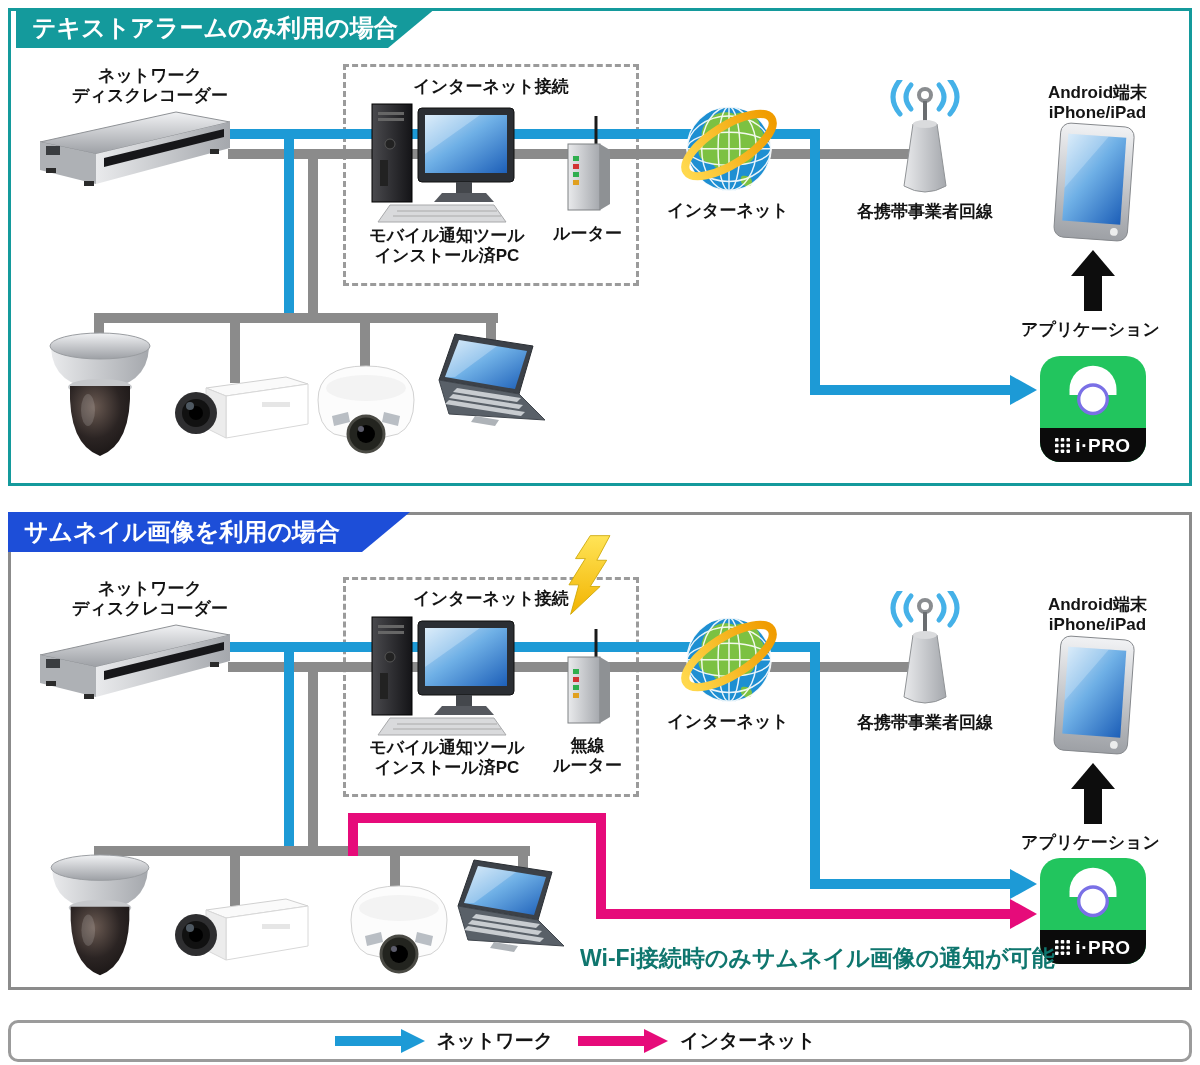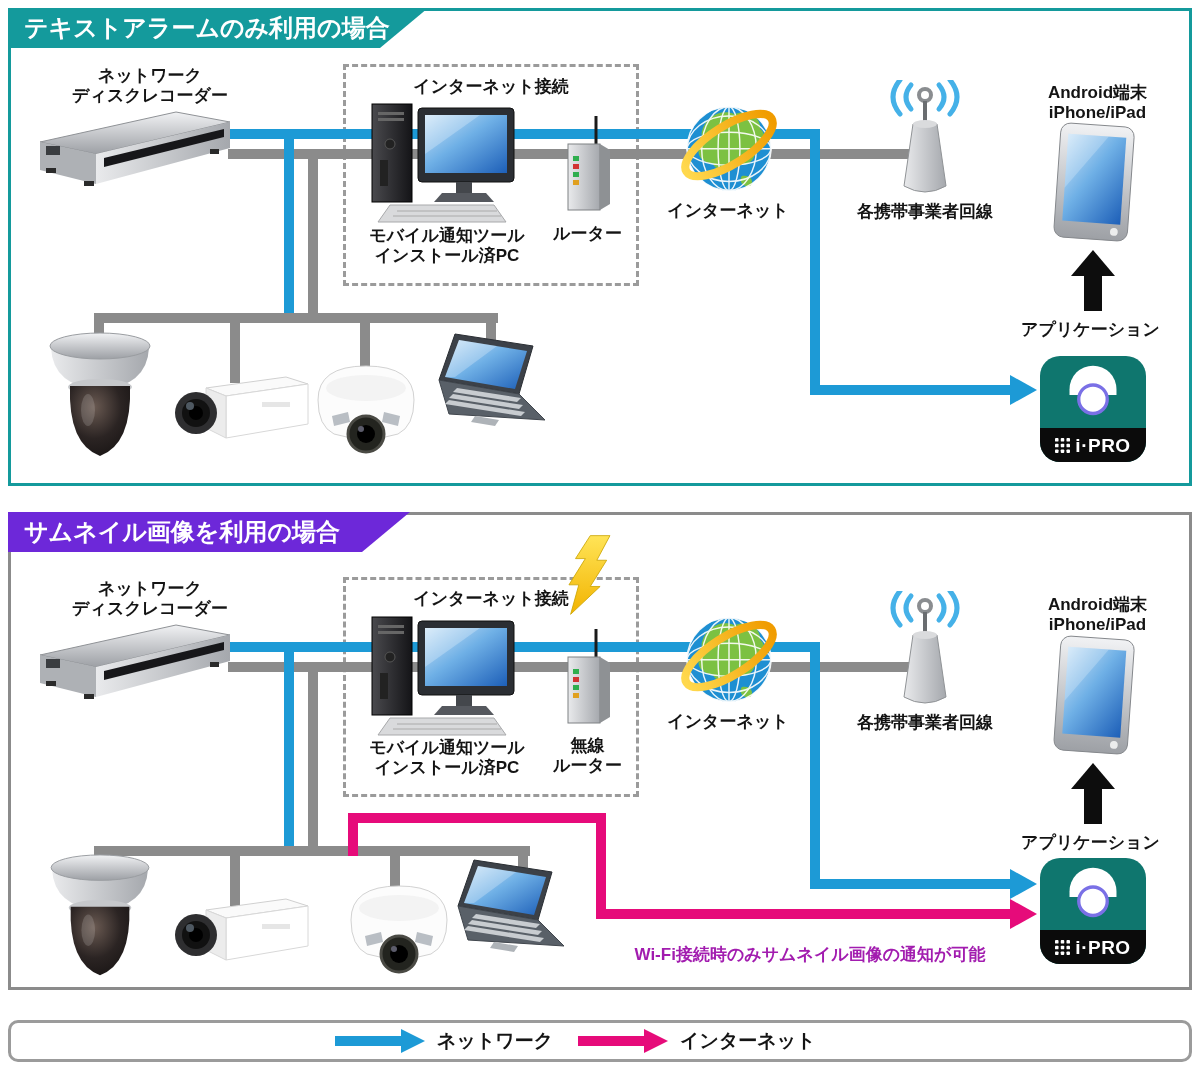--- a/index.html
+++ b/index.html
@@ -6,46 +6,46 @@
   html,body{background:#fff}
   body{font-family:"Liberation Sans","DejaVu Sans",sans-serif;color:#111}
   #stage{position:relative;width:1200px;height:1065px;background:#fff;overflow:hidden}
   .abs{position:absolute}
   .panel{position:absolute;left:8px;width:1184px;height:478px;background:#fff}
   .panel.teal{border:3px solid #149a9c}
   .panel.gray{border:3px solid #8b8b8b}
   .hdr{position:absolute;height:40px;color:#fff;font-weight:bold;font-size:24px;line-height:40px;
        padding-left:16px;clip-path:polygon(0 0,100% 0,calc(100% - 48px) 100%,0 100%);white-space:nowrap}
   .hdr.teal{background:#149a9c}
-  .hdr.gray{background:#6d28d9}
+  .hdr.gray{background:#1d4ed8}
   .lbl{position:absolute;font-weight:bold;color:#141414;text-align:center;white-space:pre-line;
        font-size:17px;line-height:1.18}
   .ln{position:absolute}
   .blue{background:#1d9ad6}
   .grayln{background:#8b8b8b}
   .pinkln{background:#e60b7a}
   .ah{position:absolute;width:0;height:0;border-top:15px solid transparent;border-bottom:15px solid transparent}
   .ah.b{border-left:27px solid #1d9ad6}
   .ah.p{border-left:27px solid #e60b7a}
   .ah.sm{border-top-width:12px;border-bottom-width:12px}
   .ah.sm.b{border-left-width:24px}
   .ah.sm.p{border-left-width:24px}
   .dashbox{position:absolute;border:3px dashed #9b9b9b;background:transparent}
   .uparrow{position:absolute;width:44px;height:62px}
   .uparrow .head{width:0;height:0;border-left:22px solid transparent;border-right:22px solid transparent;
                  border-bottom:26px solid #0d0d0d;margin:0 auto}
   .uparrow .stem{width:18px;height:36px;background:#0d0d0d;margin:-1px auto 0}
-  .appicon{position:absolute;width:106px;height:106px;border-radius:20px;background:#0f766e;overflow:hidden}
+  .appicon{position:absolute;width:106px;height:106px;border-radius:20px;background:#22c55e;overflow:hidden}
   .appicon .domewrap{display:block;margin:8px auto 0;width:62px;height:52px}
   .appicon .band{position:absolute;left:0;right:0;bottom:0;height:34px;background:#0b0b0b;
                  display:flex;align-items:center;justify-content:center;gap:5px}
   .appicon .logo{color:#fff;font-weight:bold;font-size:19px;letter-spacing:.5px;line-height:1}
   .legendbox{position:absolute;left:8px;top:1020px;width:1184px;height:42px;border:3px solid #9b9b9b;border-radius:10px;background:#fff}
   .leg-lbl{position:absolute;font-weight:bold;font-size:19px;line-height:24px;color:#141414;white-space:nowrap}
-  .note{position:absolute;font-weight:bold;font-size:17px;color:#a21caf;white-space:nowrap;text-align:center}
+  .note{position:absolute;font-weight:bold;font-size:23px;color:#0f766e;white-space:nowrap;text-align:center}
 </style>
 </head>
 <body>
 
 <svg width="0" height="0" style="position:absolute" aria-hidden="true">
 <defs>
   <linearGradient id="gSilver" x1="0" y1="0" x2="0" y2="1">
     <stop offset="0" stop-color="#f1f2f4"></stop>
         <stop offset="1" stop-color="#9da0a5"></stop>
   </linearGradient>
@@ -210,21 +210,21 @@
           <rect x="6.5" y="13" width="4" height="4" rx="1"></rect>
           <rect x="13" y="13" width="4" height="4" rx="1"></rect>
     </g>
   </symbol>
 </defs>
 </svg>
 
 <div id="stage">
 
   <div class="panel teal" style="top:8px"></div>
-  <div class="hdr teal" style="left:8px;top:8px;width:420px">テキストアラームのみ利用の場合</div>
+  <div class="hdr teal" style="left:16px;top:8px;width:420px">テキストアラームのみ利用の場合</div>
 
   <div class="dashbox" style="left:343px;top:64px;width:296px;height:222px"></div>
 
   <div class="ln blue" style="left:222px;top:129px;width:598px;height:10px"></div>
   <div class="ln grayln" style="left:228px;top:149px;width:702px;height:10px"></div>
   <div class="ln blue" style="left:284px;top:129px;width:10px;height:194px"></div>
   <div class="ln grayln" style="left:308px;top:149px;width:10px;height:174px"></div>
   <div class="ln grayln" style="left:94px;top:313px;width:404px;height:10px"></div>
   <div class="ln grayln" style="left:94px;top:313px;width:10px;height:30px"></div>
   <div class="ln grayln" style="left:230px;top:313px;width:10px;height:70px"></div>

